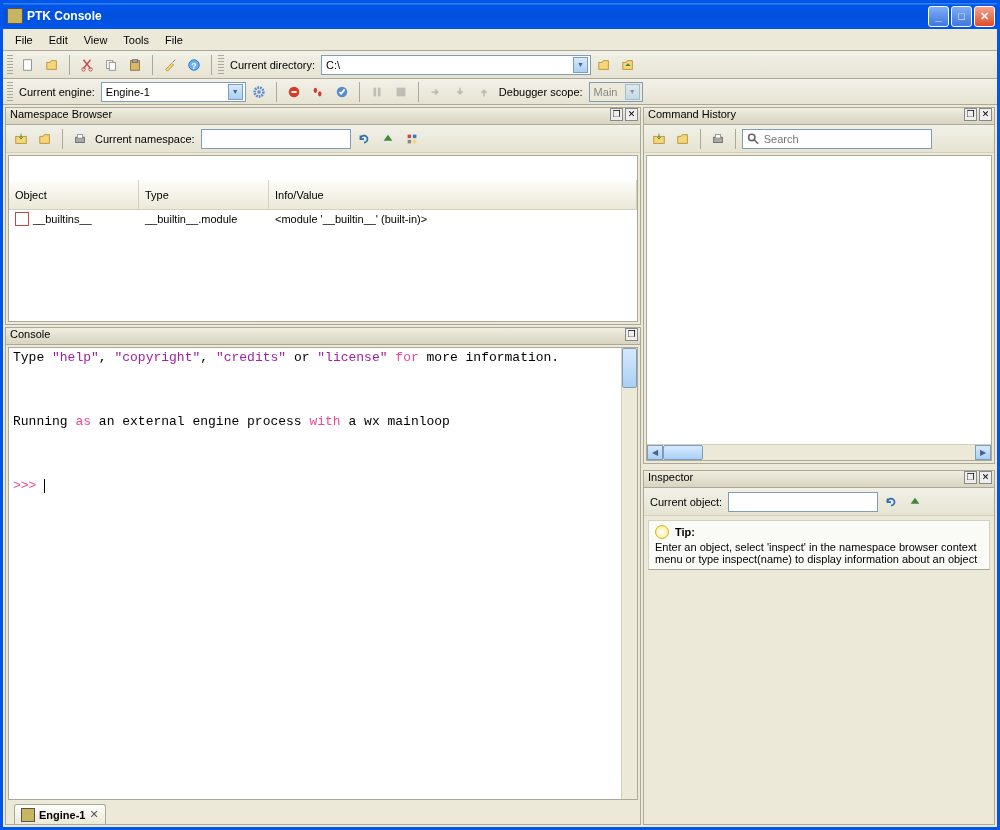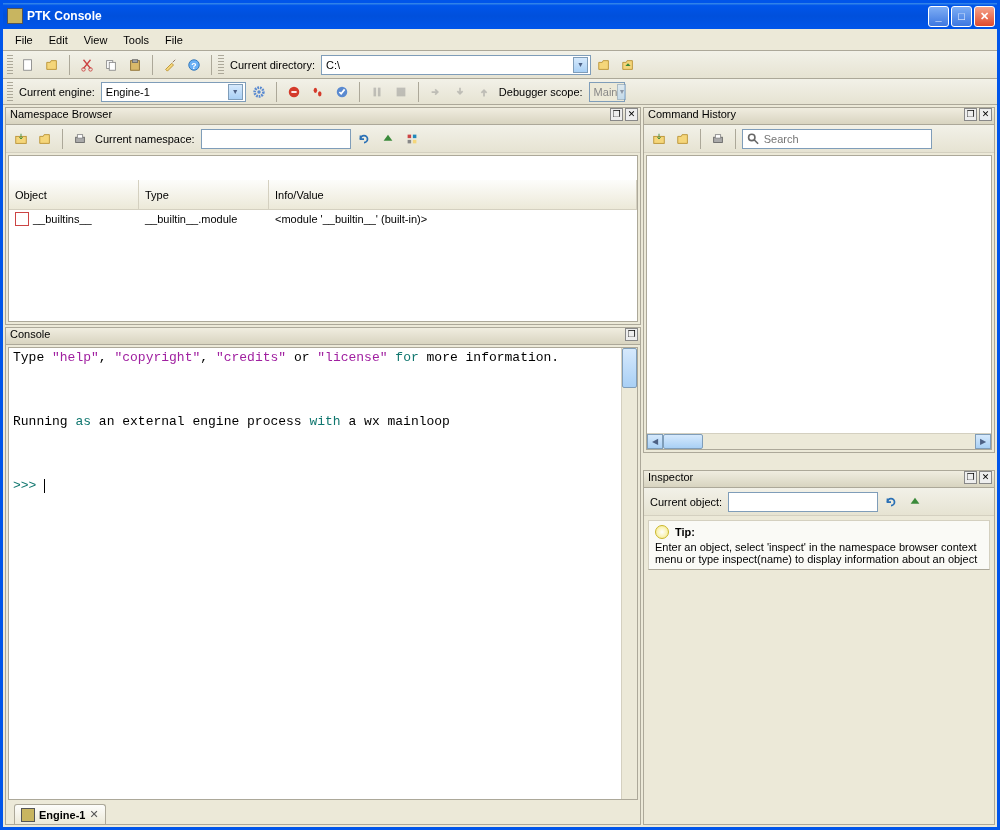--- a/index.html
+++ b/index.html
@@ -82,21 +82,21 @@
 .tb-combo.readonly { background: #ece9d8; color: #888; }
 
 .main-area {
   flex: 1;
   display: flex;
   padding: 2px;
   gap: 2px;
   min-height: 0;
 }
 .left-col { width: 636px; display: flex; flex-direction: column; gap: 2px; }
-.right-col { flex: 1; display: flex; flex-direction: column; gap: 17px; }
+.right-col { flex: 1; display: flex; flex-direction: column; gap: 6px; }
 
 .panel {
   border: 1px solid #aca899;
   background: #ece9d8;
   display: flex; flex-direction: column;
   min-height: 0;
 }
 .panel-header {
   height: 17px;
   background: linear-gradient(to bottom, #f0ede0, #d8d4c0);
@@ -152,21 +152,21 @@
 .tip-box { background: #fafaf6; border: 1px solid #d4d0c0; padding: 4px 6px; }
 .tip-box .tip-head { display: flex; align-items: center; gap: 6px; font-weight: bold; margin-bottom: 2px; }
 .tip-icon { width: 14px; height: 14px; border-radius: 50%; background: radial-gradient(#fff,#f5e97a); border: 1px solid #cab62a; }
 .tip-underline { border-bottom: 1px solid #aca899; padding-bottom: 4px; }
 
 .search-wrap { display: flex; align-items: center; border: 1px solid #7f9db9; background: white; height: 20px; padding: 0 4px; gap: 4px; width: 190px;}
 .search-wrap input { border: none; outline: none; font-size: 11px; width: 100%; background: transparent; font-family: inherit;}
 .icon-svg { width: 14px; height: 14px; }
 
 
-.kw-blue { color: #0f766e; }
+.kw-blue { color: #ec4899; }
 .str-purp { color: #a020a0; }
 .caret { border-left: 1px solid black; height: 14px; display: inline-block; vertical-align: middle; }
 
 .disabled { opacity: 0.45; }
 </style>
 </head>
 <body>
 
 <div class="window">
 
@@ -305,21 +305,21 @@
         <svg class="icon-svg" viewBox="0 0 16 16">
           <path d="M8 3 L8 10 M5 7 L8 10 L11 7" stroke="#888" stroke-width="2" fill="none"></path>
         </svg>
       </div>
     <div class="tb-btn disabled">
         <svg class="icon-svg" viewBox="0 0 16 16">
           <path d="M8 13 L8 6 M5 9 L8 6 L11 9" stroke="#888" stroke-width="2" fill="none"></path>
         </svg>
       </div>
     <div class="tb-label">Debugger scope:</div>
-    <div class="tb-combo readonly" style="width:36px">
+    <div class="tb-combo readonly" style="width:54px">
       <span class="combo-text">Main</span>
       <div class="combo-arrow" style="opacity:.6">▼</div>
     </div>
   </div>
 
   <div class="main-area">
 
     <div class="left-col">
 
       <div class="panel" style="height:218px">

